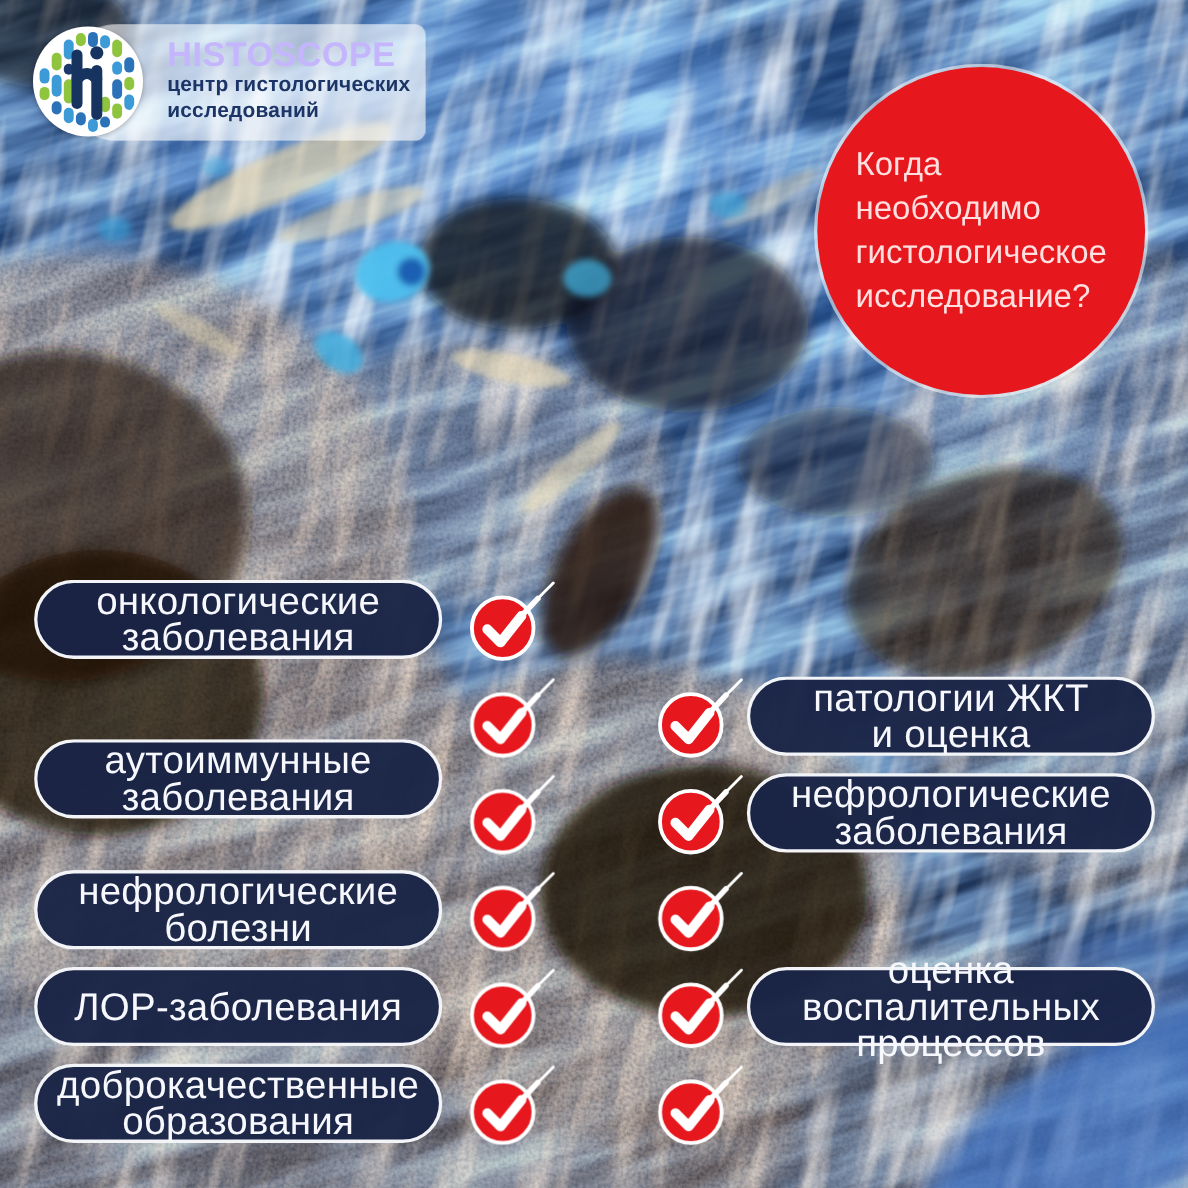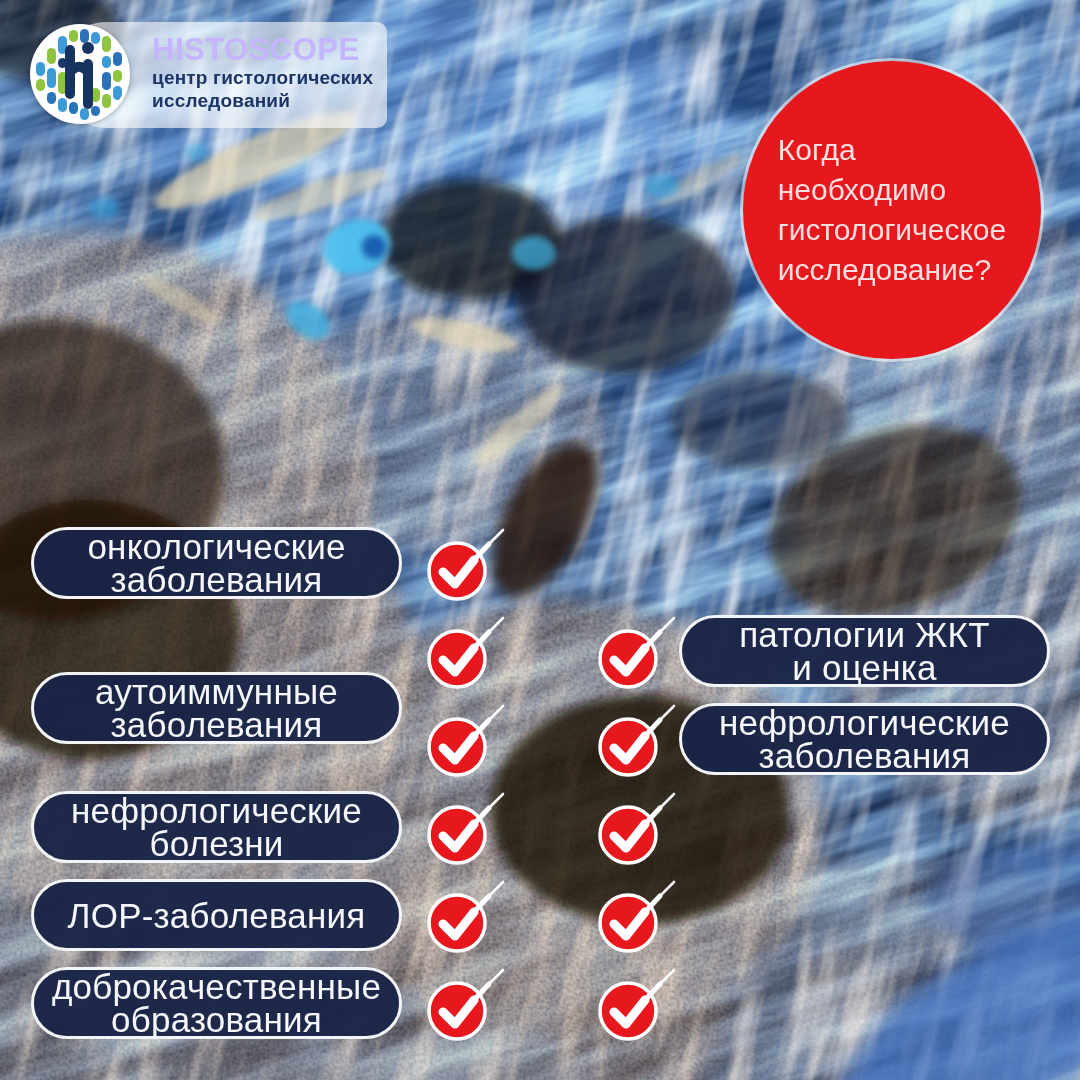--- a/index.html
+++ b/index.html
@@ -224,20 +224,24 @@
     </svg>
 
   <div class="pill" style="left:679px;top:615px">
     <span class="pill-label">патологии ЖКТ
 и оценка</span>
     </div>
   <div class="pill" style="left:679px;top:703px">
     <span class="pill-label">нефрологические
 заболевания</span>
     </div>
+  <div class="pill" style="left:679px;top:879px">
+    <span class="pill-label">оценка
+воспалительных процессов</span>
+    </div>
 
   <svg class="chk" style="left:597px;top:615px">
       <use href="#chk"></use>
     </svg>
   <svg class="chk" style="left:597px;top:703px">
       <use href="#chk"></use>
     </svg>
   <svg class="chk" style="left:597px;top:791px">
       <use href="#chk"></use>
     </svg>

